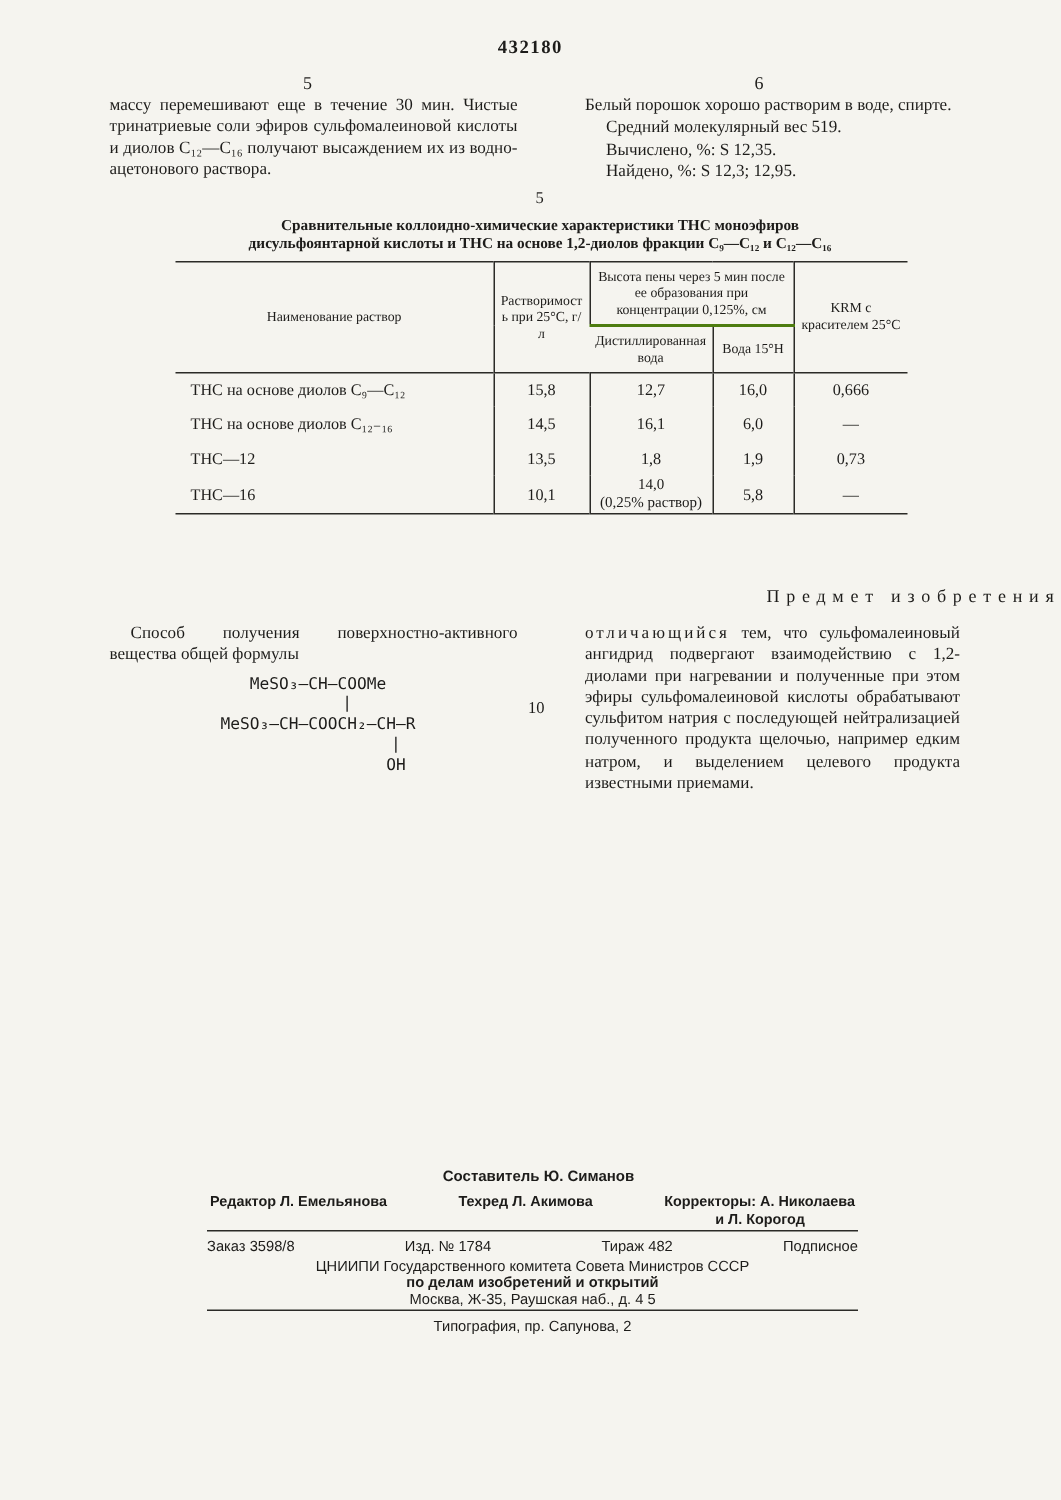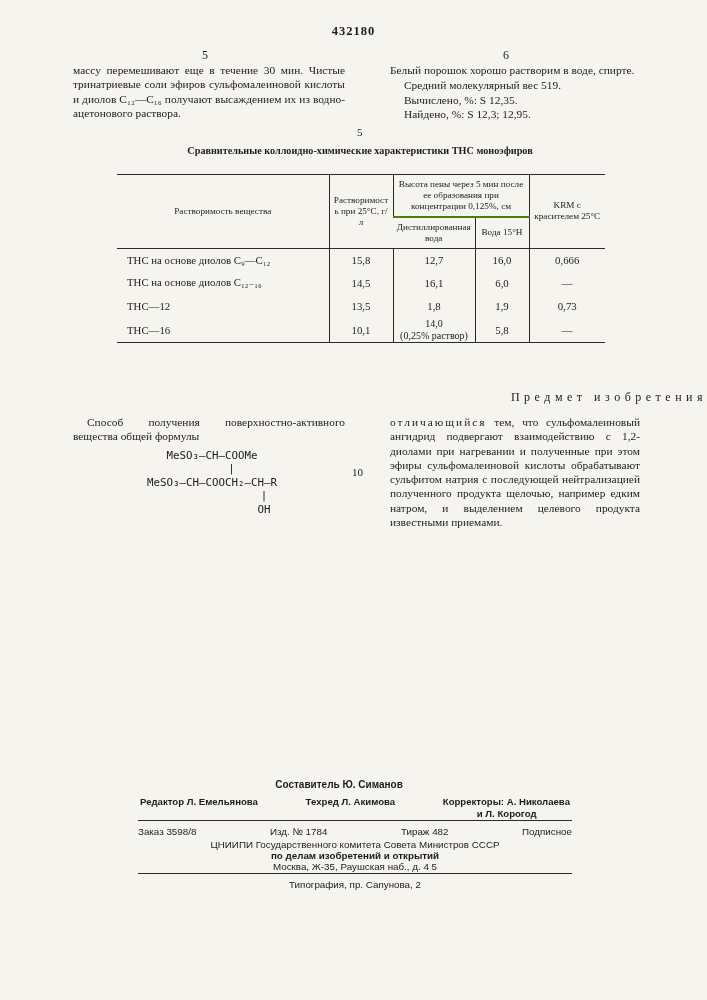--- a/index.html
+++ b/index.html
@@ -43,21 +43,21 @@
   .ptable td { font-size:10.8px; text-align:center; vertical-align:middle; height:23px; padding:1px 3px; }
   .ptable td.c-name { text-align:left; padding-left:10px; }
   .ptable td.two-line { white-space:pre-line; font-size:10px; line-height:11.5px; }
 
   .claim-heading { top:390px; left:0; width:707px; text-align:right; font-size:12px; letter-spacing:4.5px; }
   .sperrung { letter-spacing:2px; }
   pre.formula { font-family:"DejaVu Sans Mono",monospace; font-size:10.8px; line-height:13.5px;
                 font-weight:normal; white-space:pre; text-align:center; margin:5px 0 5px 6px; }
 
   .footer { font-family:"Liberation Sans","DejaVu Sans",sans-serif; }
-  .f-compiler { top:779px; left:124px; width:430px; text-align:center; font-size:10px; font-weight:bold; }
+  .f-compiler { top:779px; left:144px; width:430px; text-align:center; font-size:10px; font-weight:bold; }
   .f-credits  { top:796px; left:140px; width:430px; display:flex; justify-content:space-between; font-size:9.6px; font-weight:bold; }
   .f-credits .corr { text-align:left; line-height:11.5px; }
   .f-credits .corr .l2 { padding-left:34px; }
   .f-rule1 { top:820px; left:138px; width:434px; border-top:1px solid #2b2a27; }
   .f-order { top:826px; left:138px; width:434px; display:flex; justify-content:space-between; font-size:9.8px; }
   .f-org1 { top:839px; left:138px; width:434px; text-align:center; font-size:9.8px; font-weight:normal; }
   .f-org2 { top:850px; left:138px; width:434px; text-align:center; font-size:9.8px; font-weight:bold; }
   .f-org3 { top:861px; left:138px; width:434px; text-align:center; font-size:9.8px; }
   .f-rule2 { top:873px; left:138px; width:434px; border-top:1px solid #2b2a27; }
   .f-print { top:879px; left:138px; width:434px; text-align:center; font-size:9.8px; }
@@ -78,33 +78,34 @@
     <p class="ind sp">Средний молекулярный вес 519.</p>
     <p class="ind">Вычислено, %: S 12,35.</p>
     <p class="ind">Найдено, %: S 12,3; 12,95.</p>
   </div>
 </div>
 
 <div class="abs gutter-num g5">5</div>
 
 <div class="abs table-title">
   <div>Сравнительные коллоидно-химические характеристики ТНС моноэфиров</div>
+  <div>дисульфоянтарной кислоты и ТНС на основе 1,2-диолов фракции С₉—С₁₂ и С₁₂—С₁₆</div>
 </div>
 
 <table class="abs ptable">
   <colgroup>
     <col style="width:212px">
       <col style="width:64px">
       <col style="width:82px">
       <col style="width:54px">
       <col style="width:76px">
   </colgroup>
   <thead>
     <tr>
-      <th rowspan="2">Растворимость вещества</th>
+      <th rowspan="2">Наименование раствор</th>
       <th rowspan="2">Растворимость при 25°С, г/л</th>
       <th colspan="2" class="grp">Высота пены через 5 мин после ее образования при концентрации 0,125%, см</th>
       <th rowspan="2">KRM с красителем 25°С</th>
     </tr>
     <tr>
       <th>Дистиллированная вода</th>
       <th>Вода 15°Н</th>
     </tr>
   </thead>
   <tbody>

